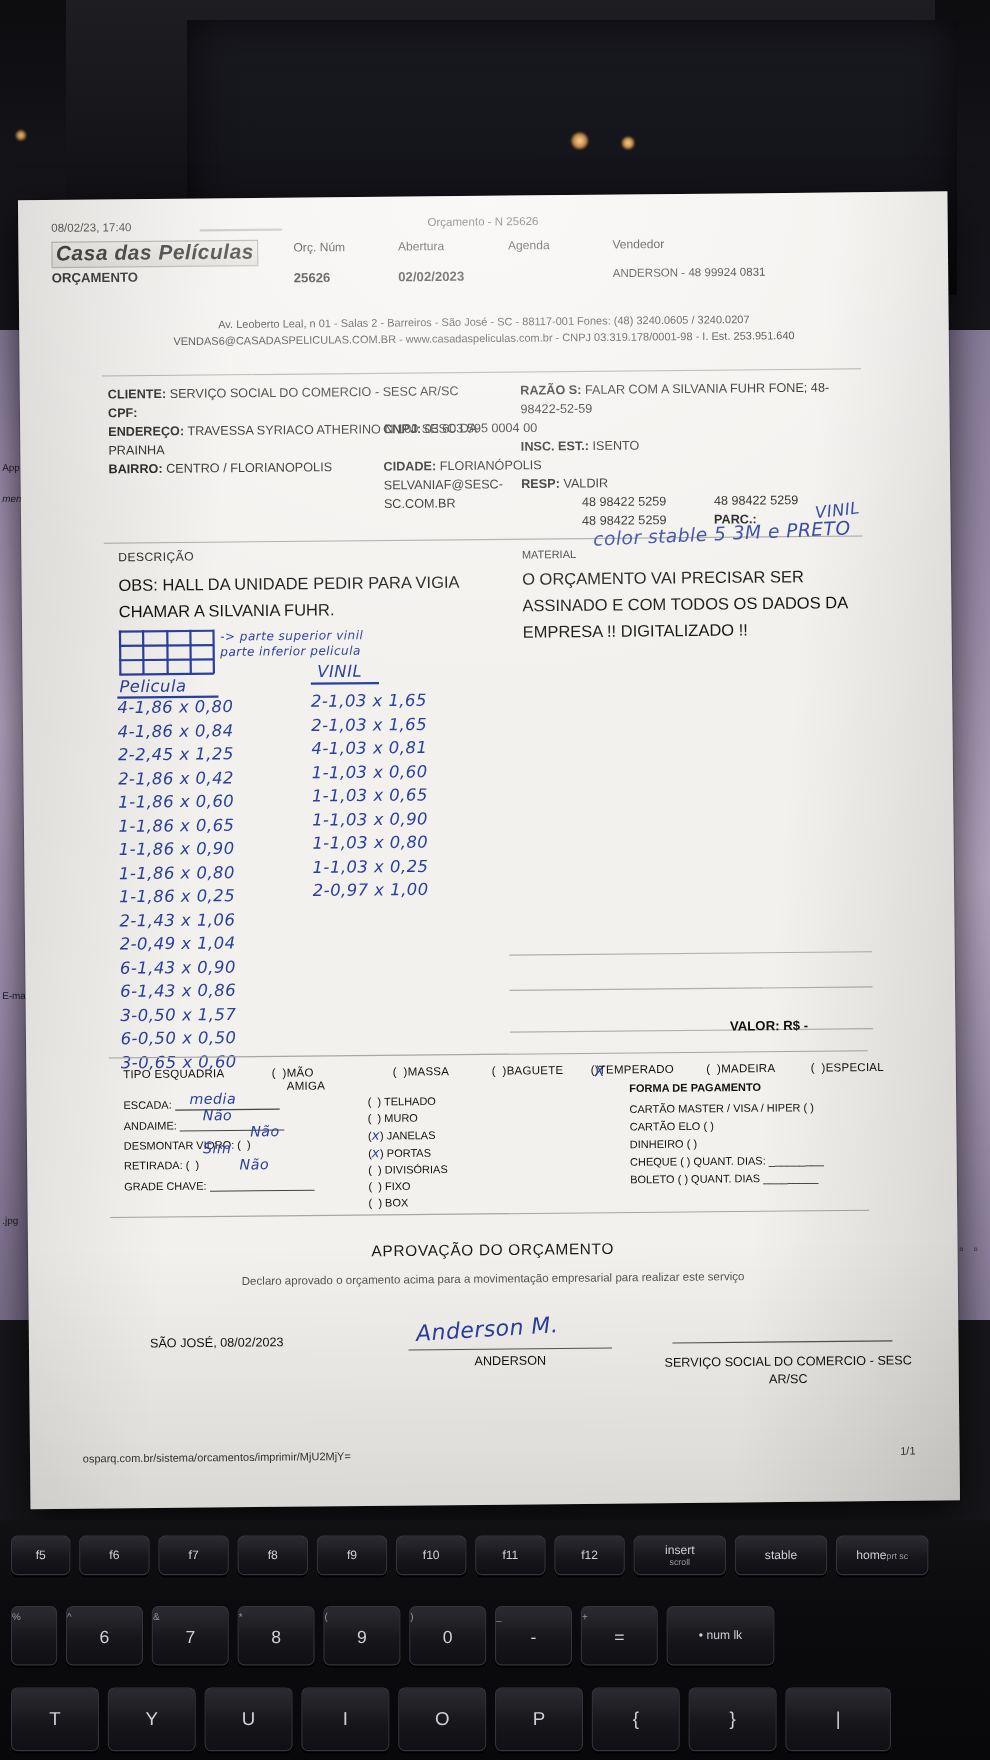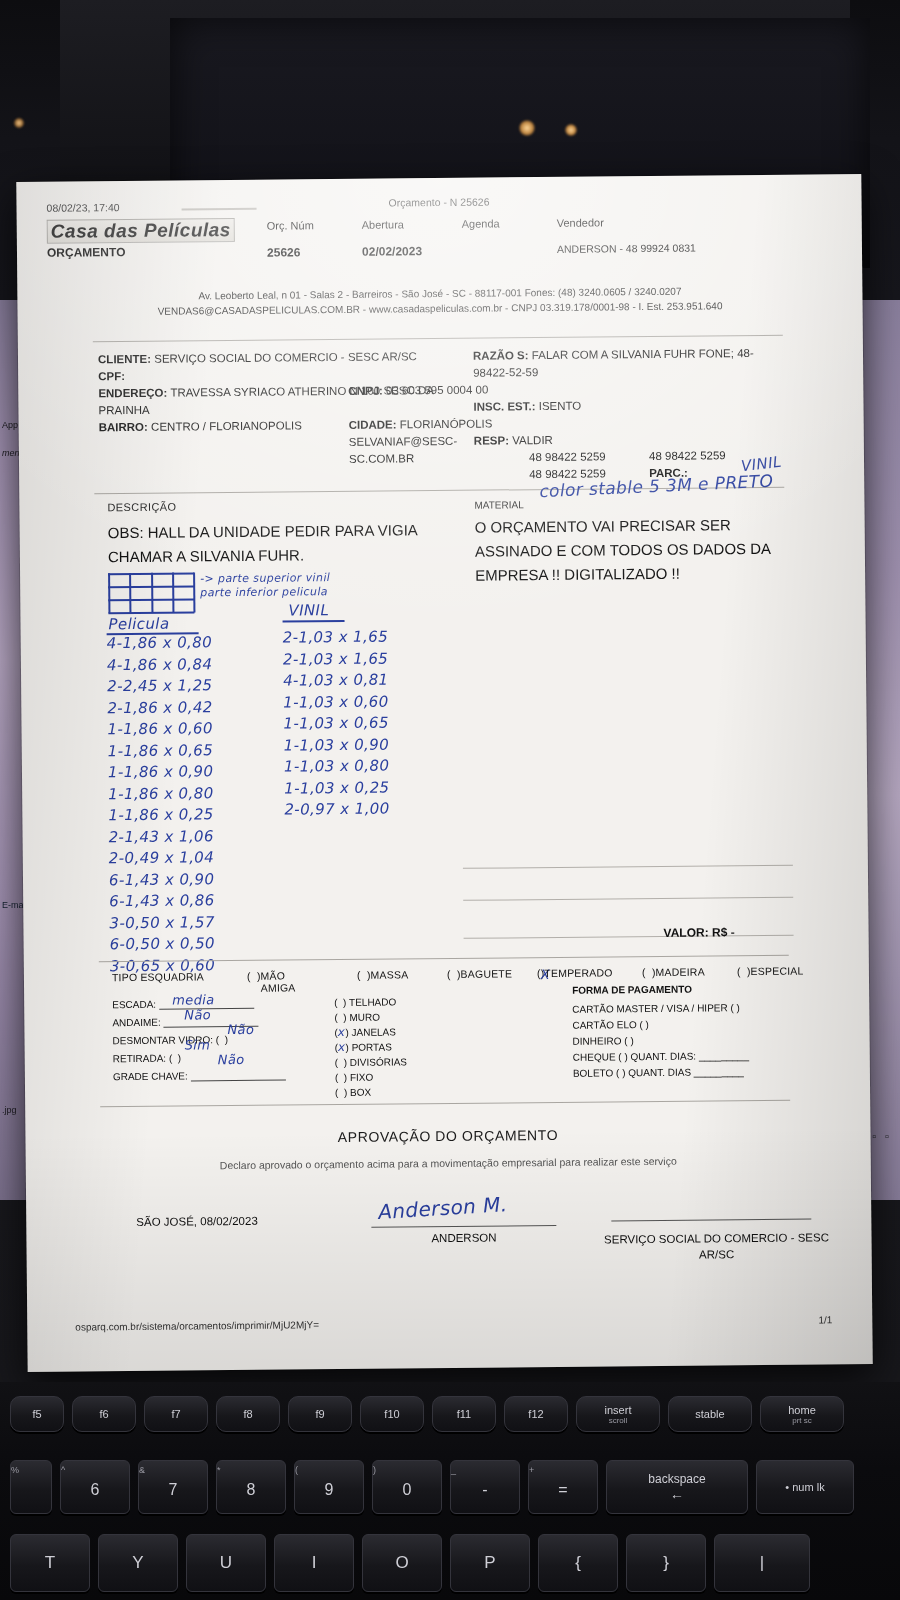--- a/index.html
+++ b/index.html
@@ -71,21 +71,21 @@
   .kbd-row.r3{top:152px;}
   .key{
     flex:0 0 auto;height:46px;border-radius:6px;
     background:linear-gradient(180deg,#2b2b31 0%,#17171b 55%,#101014 100%);
     border:1px solid #34343c;
     color:#cfcfd6;font-size:11px;
     display:flex;align-items:center;justify-content:center;
     box-shadow:0 2px 0 #000;
     position:relative;
   }
-  .kbd-row.r1 .key{height:34px;border-radius:10px;}
+  .kbd-row.r1 .key{height:34px;}
   .kbd-row.r2 .key{height:52px;font-size:16px;}
   .kbd-row.r3 .key{height:56px;font-size:17px;}
   .key .sub{position:absolute;top:4px;left:0;right:0;font-size:9px;color:#9a9aa3;}
   .key .main{margin-top:6px;}
   
   #paper{
     position:absolute;left:22px;top:178px;width:845px;height:1190px;
     background:#f3f1ee;
     transform:rotate(-0.55deg);
     box-shadow:0 14px 40px rgba(0,0,0,.75), 0 0 0 1px rgba(0,0,0,.15);
@@ -412,21 +412,21 @@
     <div class="key" style="flex-basis:62px">f8</div>
     <div class="key" style="flex-basis:62px">f9</div>
     <div class="key" style="flex-basis:62px">f10</div>
     <div class="key" style="flex-basis:62px">f11</div>
     <div class="key" style="flex-basis:62px">f12</div>
     <div class="key" style="flex-basis:82px;flex-direction:column;gap:0;">
       <span>insert</span>
       <span style="font-size:8px;color:#9a9aa3">scroll</span>
     </div>
     <div class="key" style="flex-basis:82px">stable</div>
-    <div class="key" style="flex-basis:82px;flex-direction:column;gap:0;align-items:center;">
+    <div class="key" style="flex-basis:82px;flex-direction:row;gap:0;align-items:center;">
       <span>home</span>
       <span style="font-size:8px;color:#9a9aa3">prt sc</span>
     </div>
   </div>
 
   <div class="kbd-row r2">
     <div class="key" style="flex-basis:40px;flex-direction:column;">
       <span class="sub">%</span>
     </div>
     <div class="key" style="flex-basis:68px;flex-direction:column;">
@@ -449,24 +449,20 @@
       <span class="sub">)</span>
       <span class="main">0</span>
     </div>
     <div class="key" style="flex-basis:68px;flex-direction:column;">
       <span class="sub">_</span>
       <span class="main">-</span>
     </div>
     <div class="key" style="flex-basis:68px;flex-direction:column;">
       <span class="sub">+</span>
       <span class="main">=</span>
-    </div>
-    <div class="key" style="flex-basis:140px;font-size:12px;flex-direction:column;">
-      <span>backspace</span>
-      <span style="font-size:14px;">←</span>
     </div>
     <div class="key" style="flex-basis:96px;font-size:11px;">
       <span>•&nbsp;</span>
         <span>num lk</span>
     </div>
   </div>
 
   <div class="kbd-row r3">
     <div class="key" style="flex-basis:78px">T</div>
     <div class="key" style="flex-basis:78px">Y</div>

